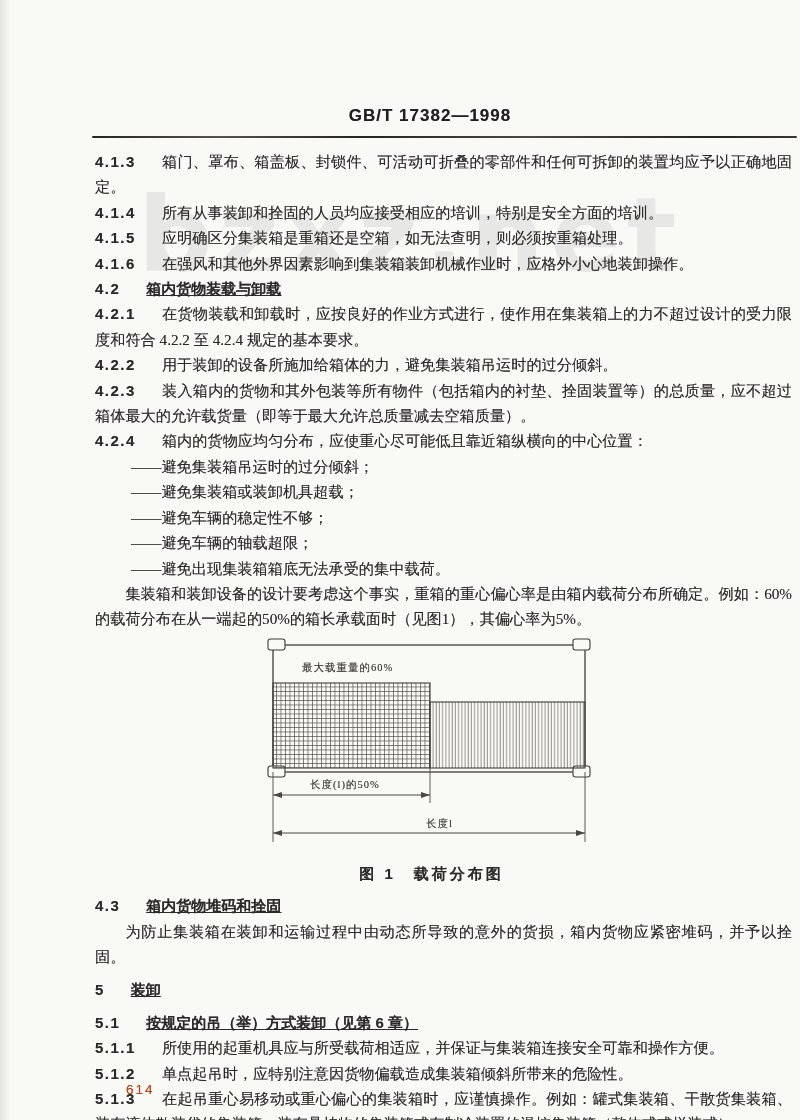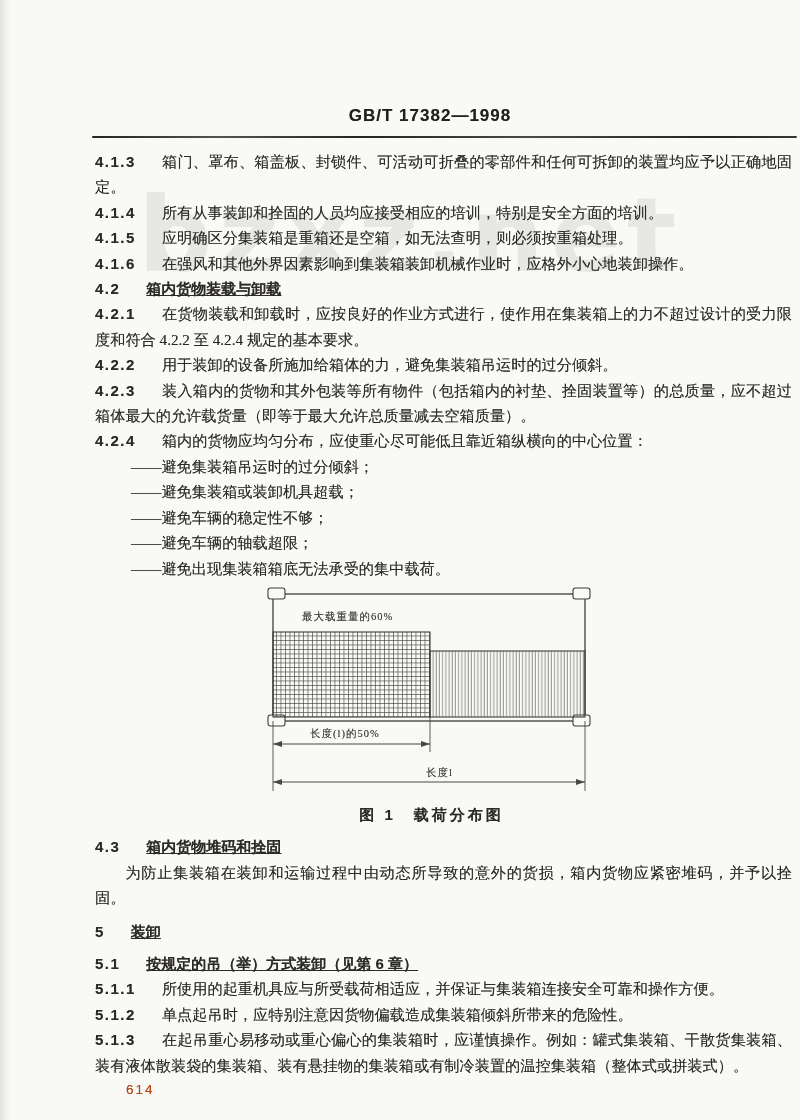--- a/index.html
+++ b/index.html
@@ -53,21 +53,21 @@
   }
   .chapter{margin-top:8px !important;margin-bottom:7px !important;}
   .dash{padding-left:36px;}
   .ipara{text-indent:2em;}
   .figure-block{margin:5px 0 7px 0;}
   .figure-block svg{display:block;margin-left:145px;}
   .figure-caption{
     text-align:center;transform:translateX(-12px);
     font-weight:700;
     font-family:"Liberation Sans","DejaVu Sans",sans-serif;
-    font-size:15px;letter-spacing:3px;margin-top:4px;
+    font-size:15px;letter-spacing:3px;margin-top:12px;
   }
   .svg-label{
     font-family:"Liberation Serif","DejaVu Serif",serif;
     font-size:10.5px;fill:#3a3834;letter-spacing:1px;
   }
   .page-number{
     position:absolute;left:126px;top:1082px;z-index:1;
     font-family:"Liberation Sans","DejaVu Sans",sans-serif;
     font-size:13.5px;letter-spacing:2px;color:#c2410c;
     text-shadow:0 0 0.6px rgba(55,52,48,0.5);
@@ -94,20 +94,21 @@
   <p class="clause"><span class="num">4.2.2</span><span class="txt">用于装卸的设备所施加给箱体的力，避免集装箱吊运时的过分倾斜。</span></p>
   <p class="clause"><span class="num">4.2.3</span><span class="txt">装入箱内的货物和其外包装等所有物件（包括箱内的衬垫、拴固装置等）的总质量，应不超过箱体最大的允许载货量（即等于最大允许总质量减去空箱质量）。</span></p>
   <p class="clause"><span class="num">4.2.4</span><span class="txt">箱内的货物应均匀分布，应使重心尽可能低且靠近箱纵横向的中心位置：</span></p>
 
   <p class="dash">——避免集装箱吊运时的过分倾斜；</p>
   <p class="dash">——避免集装箱或装卸机具超载；</p>
   <p class="dash">——避免车辆的稳定性不够；</p>
   <p class="dash">——避免车辆的轴载超限；</p>
   <p class="dash">——避免出现集装箱箱底无法承受的集中载荷。</p>
 
+  <p class="ipara">集装箱和装卸设备的设计要考虑这个事实，重箱的重心偏心率是由箱内载荷分布所确定。例如：60%的载荷分布在从一端起的50%的箱长承载面时（见图1），其偏心率为5%。</p>
 
   <div class="figure-block">
     <svg width="400" height="212" viewBox="0 0 400 212">
       <defs>
         <pattern id="xh" width="4.5" height="4.5" patternUnits="userSpaceOnUse">
           <path d="M0 0.4 H4.5 M0.4 0 V4.5" stroke="#4c4a46" stroke-width="0.7" fill="none"></path>
         </pattern>
         <pattern id="vl" width="3.2" height="8" patternUnits="userSpaceOnUse">
           <path d="M1 0 V8" stroke="#585550" stroke-width="0.7" fill="none"></path>
         </pattern>

